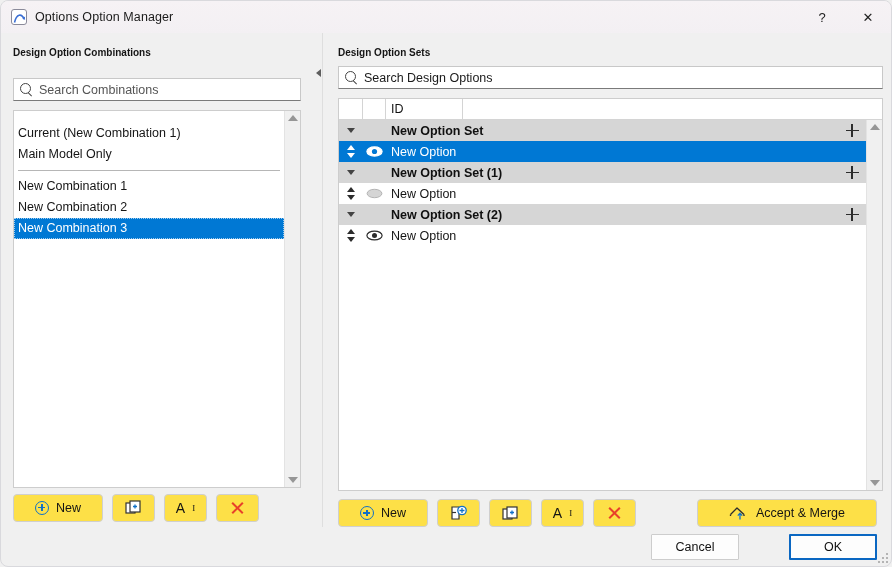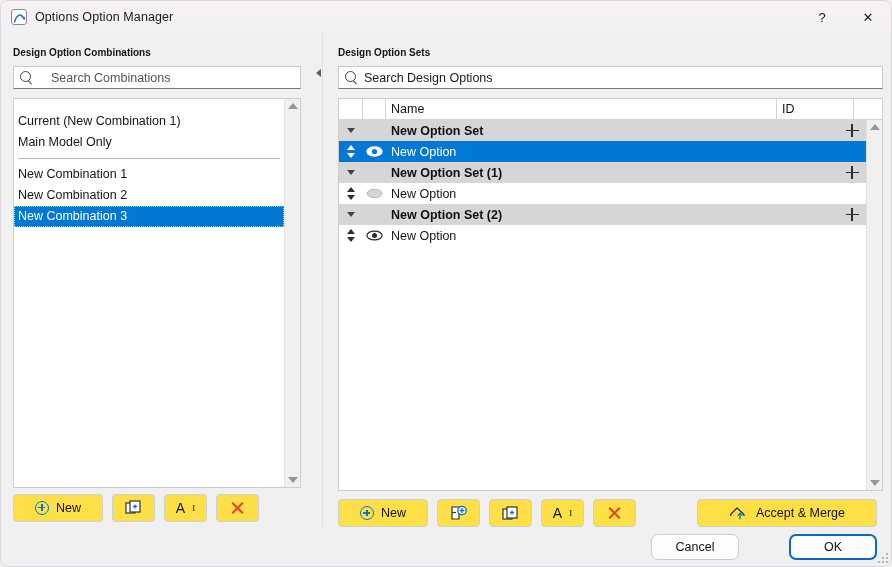--- a/index.html
+++ b/index.html
@@ -84,29 +84,29 @@
     padding: 0;
     position: relative;
   }
   .panel-heading {
     font-size: 10px;
     font-weight: bold;
     color: #151515;
     padding: 14px 0 8px 12px;
   }
   .search-box {
-    margin: 0 10px 0 12px;
+    margin: 12px 10px 0 12px;
     height: 23px;
     background: #fff;
     border: 1px solid #c8c8c8;
     border-bottom: 1px solid #7a7a7a;
     display: flex;
     align-items: center;
     padding: 0 6px;
-    gap: 18px;
+    gap: 6px;
   }
   .search-box .ph {
     color: #555;
     font-size: 12.5px;
   }
   .mag {
     flex: 0 0 13px;
     width: 13px; height: 13px;
     position: relative;
   }
@@ -401,21 +401,21 @@
     position: relative;
   }
   #footer-right {
     position: absolute;
     right: 14px;
     display: flex;
     gap: 10px;
   }
   .dlg-btn {
     width: 88px; height: 26px;
-    border-radius: 7px;
+    border-radius: 1px;
     background: #fdfdfd;
     border: 1px solid #cdcdcd;
     font-size: 12.5px;
     color: #111;
     display: flex; align-items: center; justify-content: center;
     cursor: pointer;
     user-select: none;
   }
   .dlg-btn.default { border: 2px solid #0a67c2; margin-left: 40px; }
   #resize-grip {
@@ -499,21 +499,20 @@
 
       <div id="opt-search">
         <span class="mag"></span>
         <span class="ph">Search Design Options</span>
       </div>
 
       <div id="table-wrap">
         <div id="table-header">
           <div class="th th-a"></div>
           <div class="th th-b"></div>
-          <div class="th th-name">Name</div>
           <div class="th th-id">ID</div>
           <div class="th th-end"></div>
         </div>
 
         <div id="table-body-row">
           <div id="table-rows">
 
             <div class="trow group">
               <div class="cell-a">
                 <span class="caret-down"></span>

